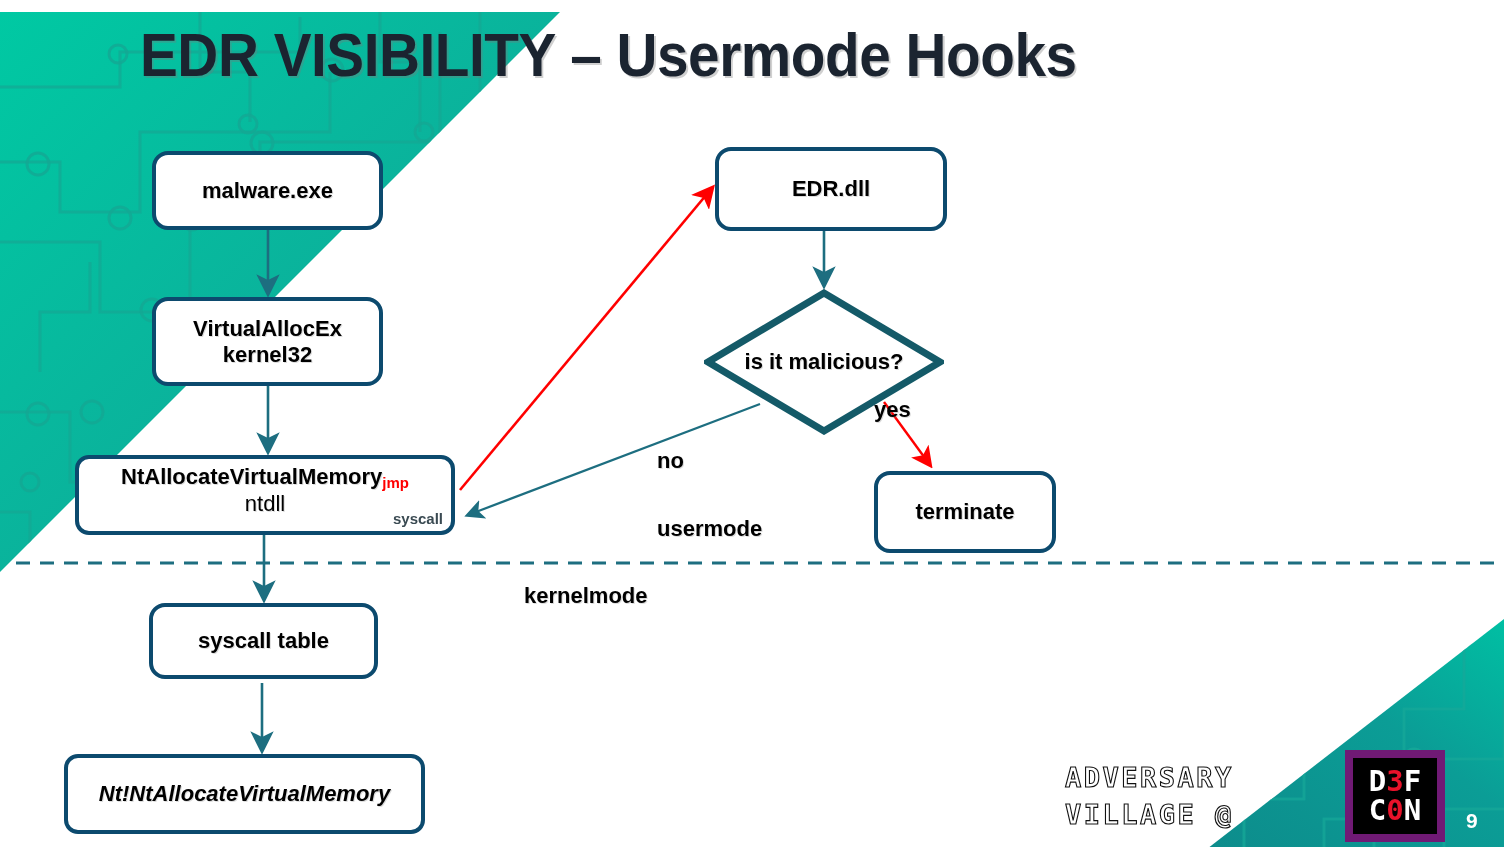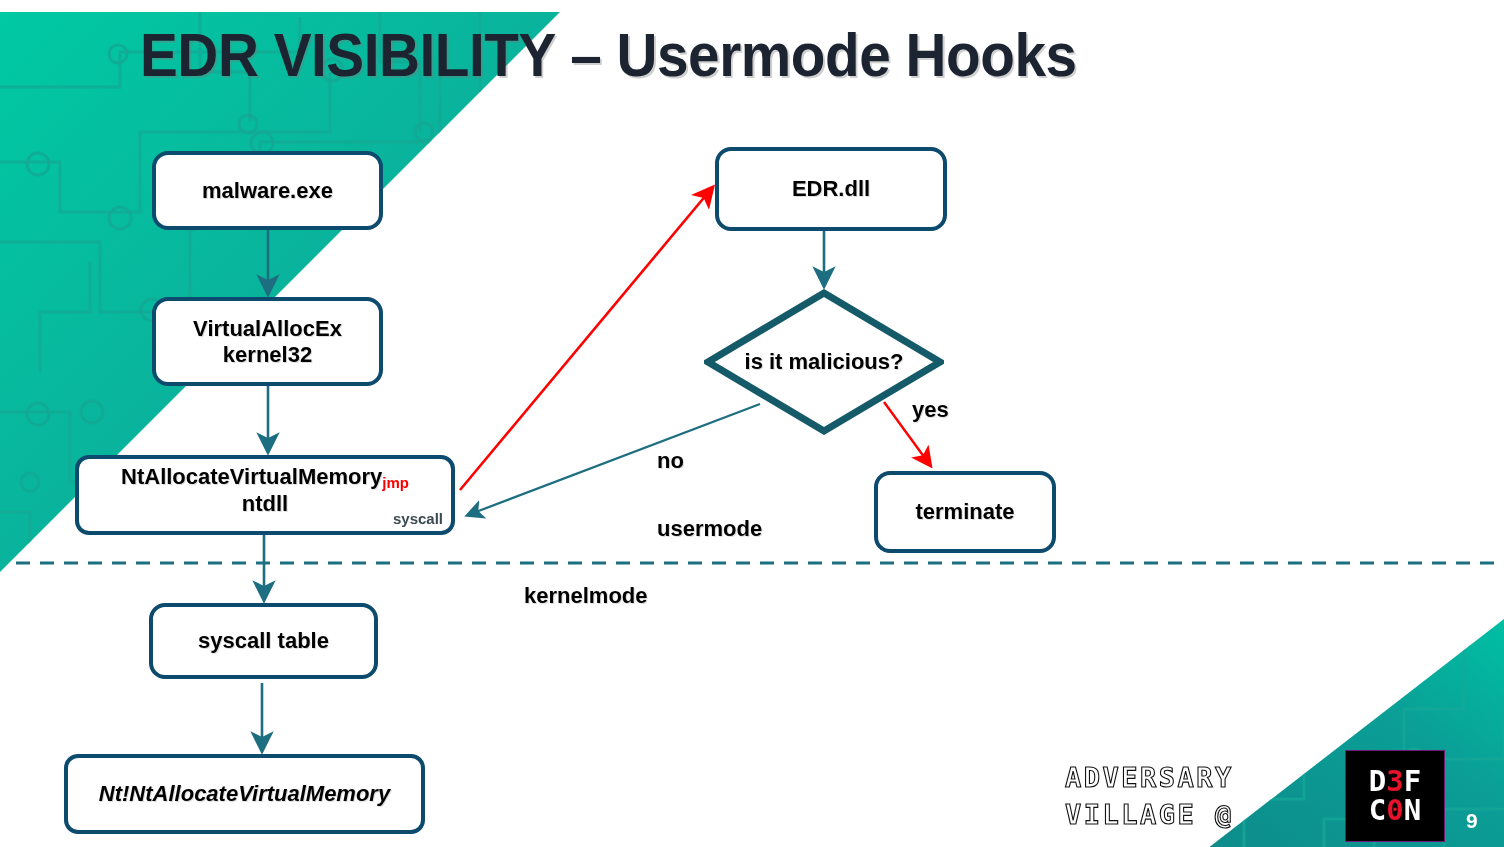--- a/index.html
+++ b/index.html
@@ -88,21 +88,21 @@
     font-size: 22px;
     font-weight: 700;
     white-space: nowrap;
   }
   .ntdll-line2 {
     position: absolute;
     left: 0; right: 0;
     top: 32px;
     text-align: center;
     font-size: 22px;
-    font-weight: 700;
+    font-weight: 400;
   }
   .tag-jmp {
     color: #ff0000;
     font-size: 15px;
     font-weight: 700;
     vertical-align: -4px;
     text-shadow: none;
   }
   .tag-syscall {
     position: absolute;
@@ -136,21 +136,21 @@
 
   
   .flabel {
     position: absolute;
     font-size: 22px;
     font-weight: 700;
     color: #000;
     text-shadow: 1px 1px 0 rgba(140,140,140,0.30);
     white-space: nowrap;
   }
-  #label-yes        { left:912px; top:385px; }
+  #label-yes        { left:874px; top:385px; }
   #label-no         { left:657px; top:436px; }
   #label-usermode   { left:657px; top:504px; }
   #label-kernelmode { left:524px; top:571px; }
 
   
   #connectors {
     position: absolute;
     left: 0; top: 0;
     width: 1504px;
     height: 847px;
@@ -165,21 +165,21 @@
     width: 270px;
     height: 78px;
   }
   #defcon-logo {
     position: absolute;
     left: 1345px;
     top: 738px;
     width: 100px;
     height: 92px;
     background: #000000;
-    border: 1px solid #701a75;
+    border: 8px solid #701a75;
     box-sizing: border-box;
     display: flex;
     flex-direction: column;
     align-items: center;
     justify-content: center;
     line-height: 1;
     font-family: "DejaVu Sans Mono", monospace;
   }
   .defcon-row {
     font-size: 29px;

